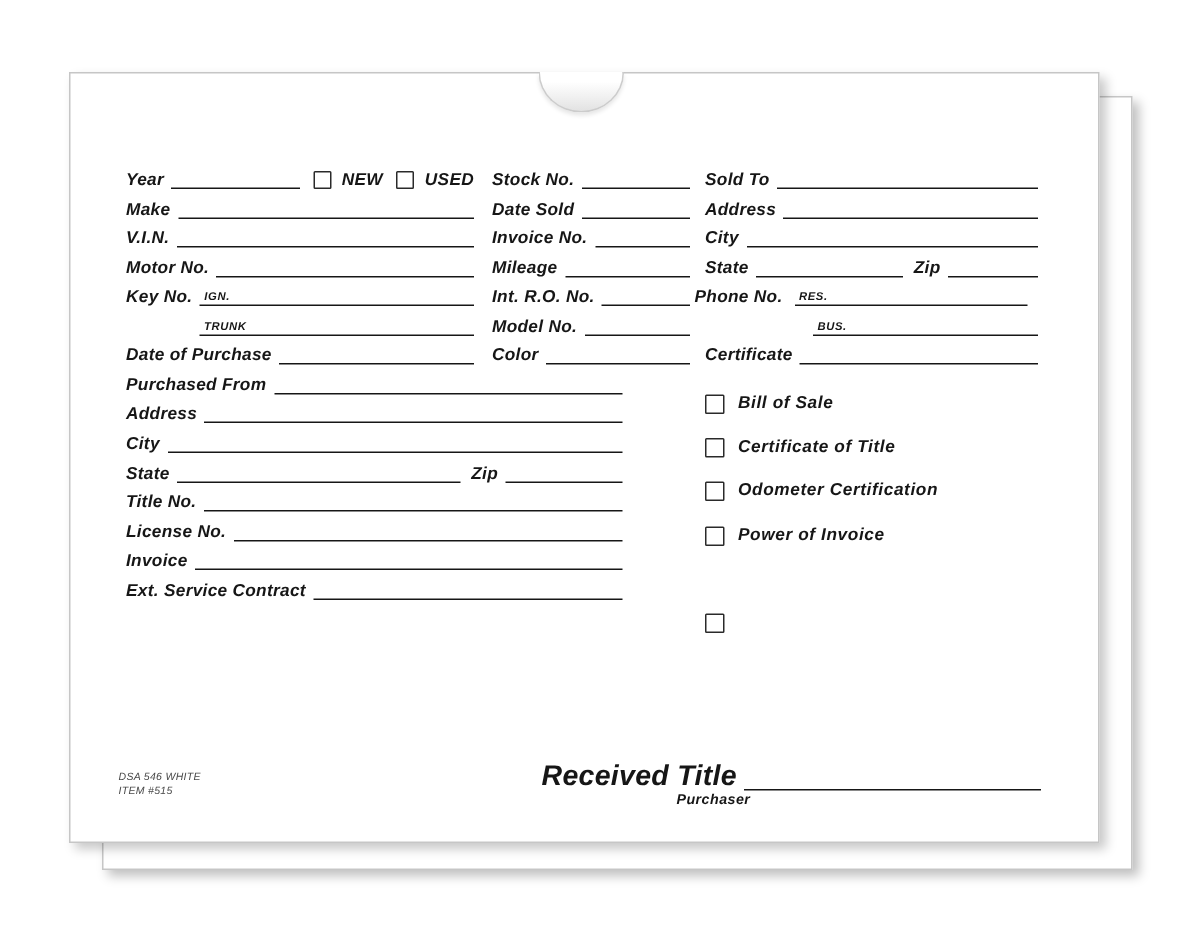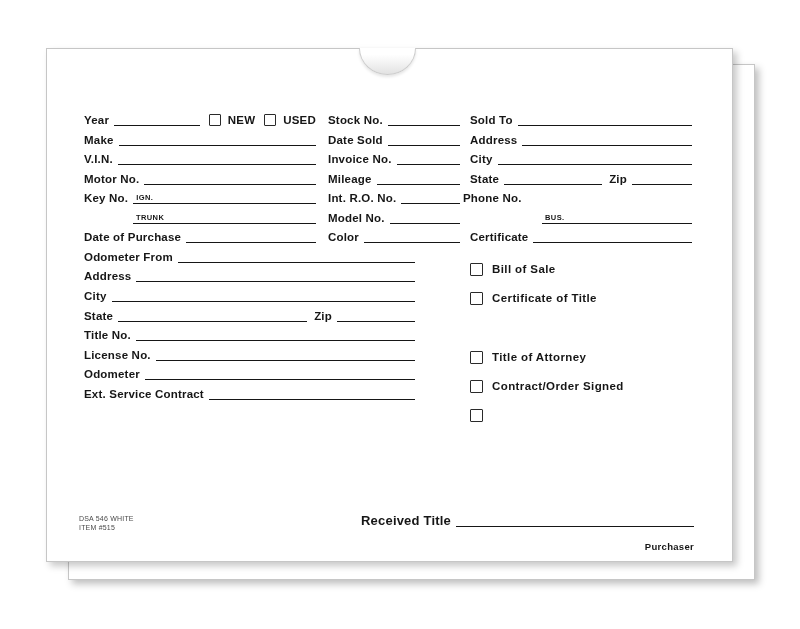--- a/index.html
+++ b/index.html
@@ -9,20 +9,21 @@
 
   .back-sheet {
     position:absolute; left:68px; top:64px; width:687px; height:516px;
     background:#ffffff; border:1px solid #c6c6c6;
     box-shadow:4px 4px 7px rgba(0,0,0,0.25);
   }
   .envelope {
     position:absolute; left:46px; top:48px; width:687px; height:514px;
     background:#ffffff; border:1px solid #c6c6c6;
     box-shadow:4px 4px 7px rgba(0,0,0,0.22);
+    font-style:italic;
   }
   .notch {
     position:absolute; left:312px; top:-1px; width:57px; height:27px;
     background:linear-gradient(180deg,#ffffff 25%, #f0f0f0 65%, #e2e2e2 100%);
     border:1px solid #cccccc; border-top:none;
     border-radius:0 0 29px 29px / 0 0 27px 27px;
     box-shadow:0 2px 3px rgba(0,0,0,0.10);
   }
 
   .row { position:absolute; display:flex; align-items:flex-end; height:15px; }
@@ -38,23 +39,23 @@
         flex:none; margin-left:9px; border-radius:1px; }
   .cb + .lbl { margin-left:7px; }
 
   .ckrow { position:absolute; left:423px; display:flex; align-items:center; height:14px; }
   .ckrow .cb { margin-left:0; width:13px; height:13px; }
   .cklbl { margin-left:9px; font-weight:bold; font-size:11.5px; letter-spacing:.4px; color:#161616; }
 
   .formcode { position:absolute; left:32px; top:465px; font-size:7px;
               line-height:9px; color:#4a4a4a; letter-spacing:.2px; }
   .row.received { left:314px; width:333px; height:17px; top:461px; }
-  .lbl.big { font-size:13px; letter-spacing:.2px; }
-  .purchaser { position:absolute; left:404px; top:492px; width:243px;
-               text-align:right; font-weight:bold; font-size:9.5px;
+  .lbl.big { font-size:19px; letter-spacing:.2px; }
+  .purchaser { position:absolute; left:404px; top:479px; width:243px;
+               text-align:left; font-weight:bold; font-size:9.5px;
                letter-spacing:.3px; color:#161616; }
 </style>
 </head>
 <body>
 
 <div class="stage">
   <div class="back-sheet"></div>
 
   <div class="envelope">
     <div class="notch"></div>
@@ -89,21 +90,21 @@
       <span class="line" style="margin-left:0">
         <span class="sub">TRUNK</span>
       </span>
     </div>
     <div class="row" style="top:179px;left:37px;width:232px">
       <span class="lbl">Date of Purchase</span>
       <span class="line"></span>
     </div>
 
     <div class="row" style="top:199px;left:37px;width:331px">
-      <span class="lbl">Odometer From</span>
+      <span class="lbl">Purchased From</span>
       <span class="line"></span>
     </div>
     <div class="row" style="top:218px;left:37px;width:331px">
       <span class="lbl">Address</span>
       <span class="line"></span>
     </div>
     <div class="row" style="top:238px;left:37px;width:331px">
       <span class="lbl">City</span>
       <span class="line"></span>
     </div>
@@ -115,21 +116,21 @@
     </div>
     <div class="row" style="top:277px;left:37px;width:331px">
       <span class="lbl">Title No.</span>
       <span class="line"></span>
     </div>
     <div class="row" style="top:297px;left:37px;width:331px">
       <span class="lbl">License No.</span>
       <span class="line"></span>
     </div>
     <div class="row" style="top:316px;left:37px;width:331px">
-      <span class="lbl">Odometer</span>
+      <span class="lbl">Invoice</span>
       <span class="line"></span>
     </div>
     <div class="row" style="top:336px;left:37px;width:331px">
       <span class="lbl">Ext. Service Contract</span>
       <span class="line"></span>
     </div>
 
     <div class="row" style="top:62px;left:281px;width:132px">
       <span class="lbl">Stock No.</span>
       <span class="line"></span>
@@ -172,46 +173,49 @@
       <span class="line"></span>
     </div>
     <div class="row" style="top:121px;left:423px;width:222px">
       <span class="lbl">State</span>
       <span class="line"></span>
       <span class="lbl lbl2">Zip</span>
       <span class="line fixed" style="width:60px"></span>
     </div>
     <div class="row" style="top:140px;left:416px;width:222px">
       <span class="lbl">Phone No.</span>
+      <span class="line" style="margin-left:8px">
+        <span class="sub">RES.</span>
+      </span>
     </div>
     <div class="row" style="top:160px;left:495px;width:150px">
       <span class="line" style="margin-left:0">
         <span class="sub">BUS.</span>
       </span>
     </div>
     <div class="row" style="top:179px;left:423px;width:222px">
       <span class="lbl">Certificate</span>
       <span class="line"></span>
     </div>
 
     <div class="ckrow" style="top:213px">
       <span class="cb"></span>
       <span class="cklbl">Bill of Sale</span>
     </div>
     <div class="ckrow" style="top:242px">
       <span class="cb"></span>
       <span class="cklbl">Certificate of Title</span>
     </div>
+    <div class="ckrow" style="top:271px">
+      <span class="cb"></span>
+      <span class="cklbl">Odometer Certification</span>
+    </div>
     <div class="ckrow" style="top:301px">
       <span class="cb"></span>
-      <span class="cklbl">Title of Attorney</span>
-    </div>
-    <div class="ckrow" style="top:330px">
-      <span class="cb"></span>
-      <span class="cklbl">Contract/Order Signed</span>
+      <span class="cklbl">Power of Invoice</span>
     </div>
     <div class="ckrow" style="top:359px">
       <span class="cb"></span>
     </div>
 
     <div class="formcode">
       <div>DSA 546 WHITE</div>
       <div>ITEM #515</div>
     </div>
     <div class="row received">

